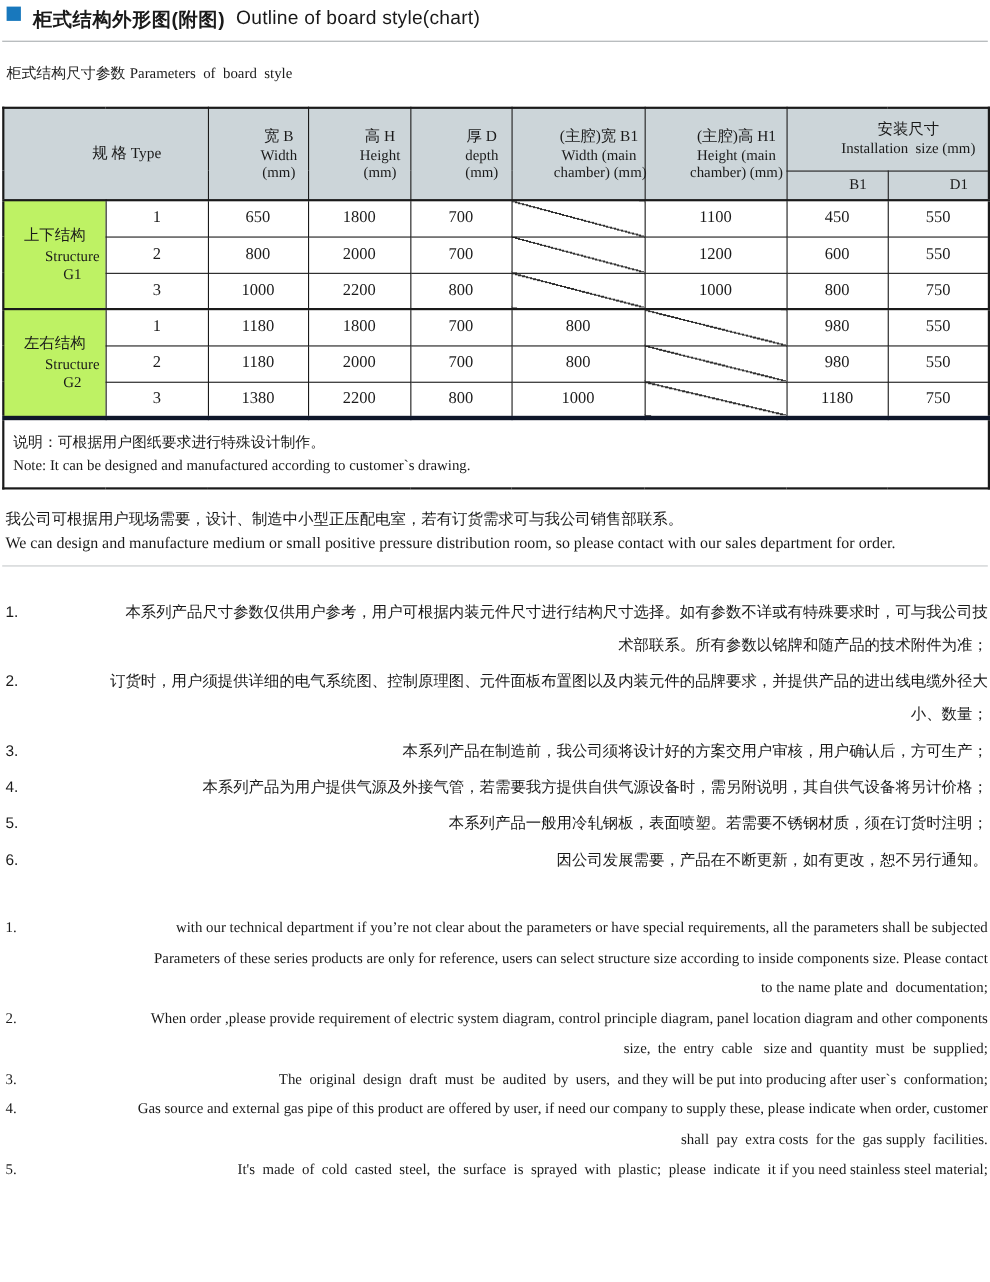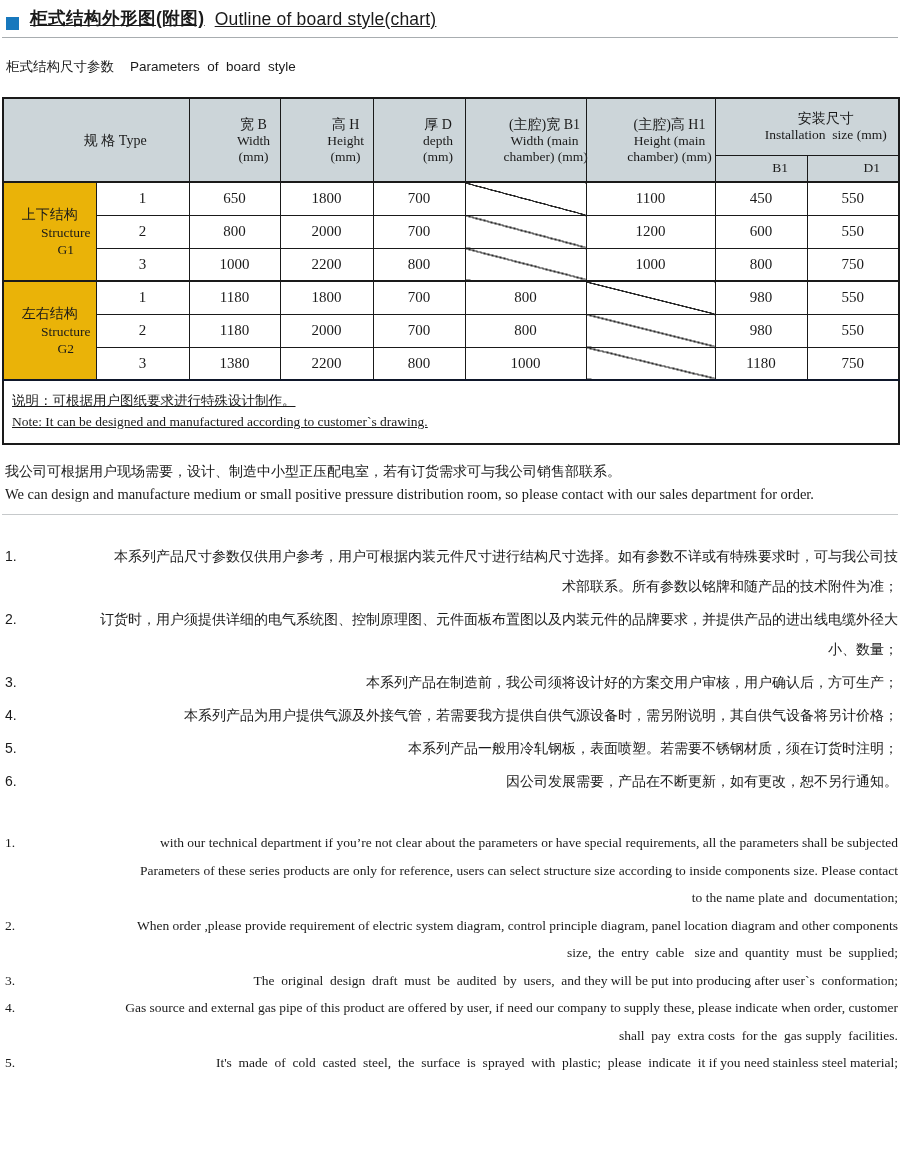--- a/index.html
+++ b/index.html
@@ -1,50 +1,50 @@
 <!DOCTYPE html>
 <html><head>
 <meta charset="utf-8">
 <style>
   * { margin:0; padding:0; box-sizing:border-box; }
   html,body { width:900px; background:#fff; }
   body { height:1165px; overflow:hidden; font-family:"Liberation Sans", sans-serif; color:#1a1a1a; }
   .page { width:900px; padding:0 2px; }
 
   
-  .sec-head { display:flex; align-items:flex-end; padding:6px 0 0 4px;text-decoration:underline; }
+  .sec-head { display:flex; align-items:flex-start; padding:6px 0 0 4px; }
   .bullet { width:13px; height:13px; background:#1878bd; margin-right:11px; flex:0 0 auto; }
   .sec-title-zh { font-size:17.5px; font-weight:bold; letter-spacing:0.5px; }
   .sec-title-en { font-size:17.5px; margin-left:10px; letter-spacing:0.2px; }
   .rule { border:none; border-top:1px solid #a8adb0; margin-top:7px; }
   .rule2 { border:none; border-top:1px solid #c6c9cb; margin-top:8px; }
 
   .subtitle { margin:20px 0 0 4px; font-size:13.5px; }
-  .subtitle .en { font-family:Liberation Sans, sans-serif; margin-left:16px; white-space:pre; }
+  .subtitle .en { font-family:Liberation Serif, serif; margin-left:4px; white-space:pre; }
 
   
   table.params { border-collapse:collapse; table-layout:fixed; width:896px; margin-top:21px;
                  font-family:"Liberation Serif","DejaVu Serif",serif; }
   table.params, table.params th, table.params td { border:1px solid #1a1a1a; }
   table.params { border-width:2px; }
   thead th { background:#ccd5d9; font-weight:normal; vertical-align:middle; text-align:center;padding-left:38px; }
   thead { border-bottom:2px solid #1a1a1a; }
   .hz { font-size:14px; line-height:17px; }
   .he { font-size:13.5px; line-height:16px; white-space:pre; }
   tr.hr1 { height:57px; } tr.hr2 { height:27px; }
   tbody td, tbody th { text-align:center; vertical-align:middle; font-size:15px; }
   tbody tr { height:33px; }
   tbody.grp2 { border-top:2px solid #1a1a1a; }
-  th.glabel { background:#eab308; font-weight:normal; }
+  th.glabel { background:#bef264; font-weight:normal; }
   .glabel-zh { font-size:14px; line-height:18px; }
   .glabel-en { font-size:13.5px; line-height:17px;padding-left:32px; }
   td.slash { background-image:linear-gradient(to top right,
       transparent calc(50% - 0.7px), #2a2a2a calc(50% - 0.7px),
       #2a2a2a calc(50% + 0.7px), transparent calc(50% + 0.7px)); }
-  tbody.noteb { border-top:2px solid #0f172a;text-decoration:underline; }
+  tbody.noteb { border-top:4px solid #0f172a; }
   tbody.noteb tr { height:64px; }
   td.notecell { text-align:left; padding:4px 6px 6px 8px; vertical-align:middle; }
   .note-zh { font-size:13.5px; line-height:21px; }
   .note-en { font-size:13.5px; line-height:21px; }
 
   
   .intro { margin:15px 0 0 3px; }
   .intro-zh { font-size:14px; line-height:23px; }
   .intro-en { font-family:"Liberation Serif","DejaVu Serif",serif; font-size:14.5px; line-height:23px; }
 

